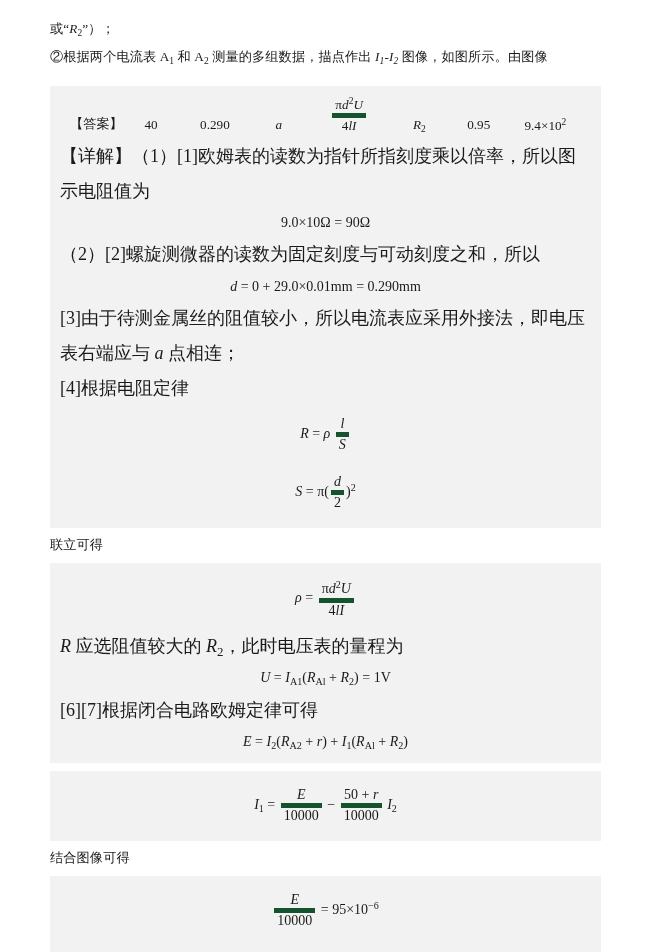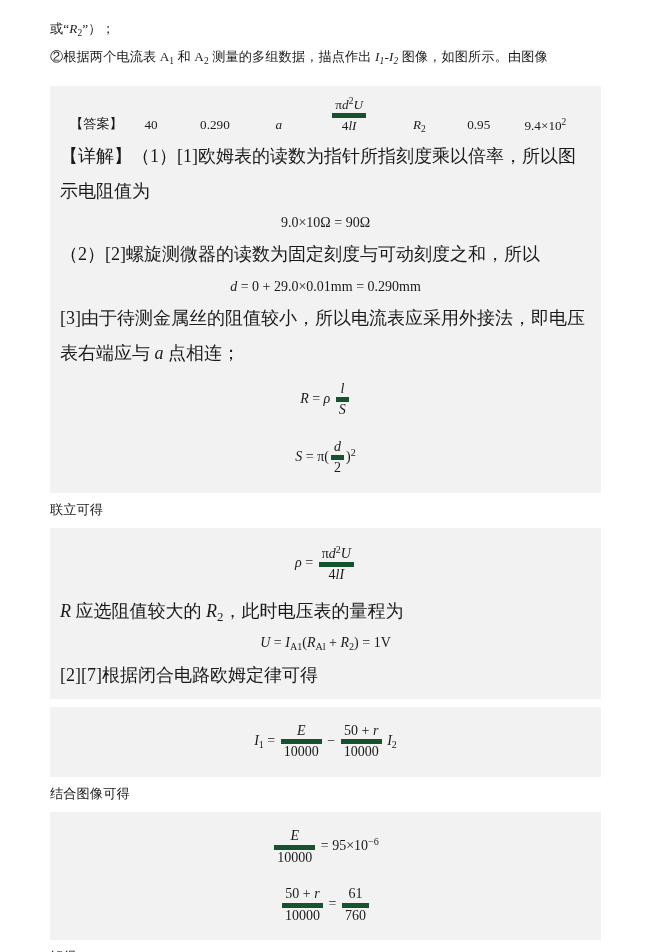--- a/index.html
+++ b/index.html
@@ -134,20 +134,21 @@
       <div class="line-text">（2）[2]螺旋测微器的读数为固定刻度与可动刻度之和，所以</div>
 
       <div class="eq-center">
         <span class="mi">d</span> = 0 + 29.0×0.01mm = 0.290mm
       </div>
 
       <div class="line-text">
         [3]由于待测金属丝的阻值较小，所以电流表应采用外接法，即电压表右端应与 <span class="mi">a</span> 点相连；
       </div>
 
+      <div class="line-text">[4]根据电阻定律</div>
 
       <div class="eq-center pad-lg">
         <span class="mi">R</span> = <span class="mi">ρ</span>
         <span class="frac">
           <span class="num"><span class="mi">l</span></span>
           <span class="den"><span class="mi">S</span></span>
         </span>
       </div>
 
       <div class="eq-center pad-lg">
@@ -171,22 +172,25 @@
       </div>
 
       <div class="line-text">
         <span class="mi">R</span> 应选阻值较大的 <span class="mi">R</span><span class="sub">2</span>，此时电压表的量程为
       </div>
 
       <div class="eq-center">
         <span class="mi">U</span> = <span class="mi">I</span><span class="sub">A1</span>(<span class="mi">R</span><span class="sub">Al</span> + <span class="mi">R</span><span class="sub">2</span>) = 1V
       </div>
 
-      <div class="line-text">[2][7]根据闭合电路欧姆定律可得</div>
-
+      <div class="line-text">[6][7]根据闭合电路欧姆定律可得</div>
+
+      <div class="eq-center">
+        <span class="mi">E</span> = <span class="mi">I</span><span class="sub">2</span>(<span class="mi">R</span><span class="sub">A2</span> + <span class="mi">r</span>) + <span class="mi">I</span><span class="sub">1</span>(<span class="mi">R</span><span class="sub">Al</span> + <span class="mi">R</span><span class="sub">2</span>)
+      </div>
     </div>
 
     <div class="gap-xs"></div>
     <div class="gap-xs"></div>
 
     <div class="blk">
       <div class="eq-center pad-lg">
         <span class="mi">I</span><span class="sub">1</span> =
         <span class="frac">
           <span class="num"><span class="mi">E</span></span>

